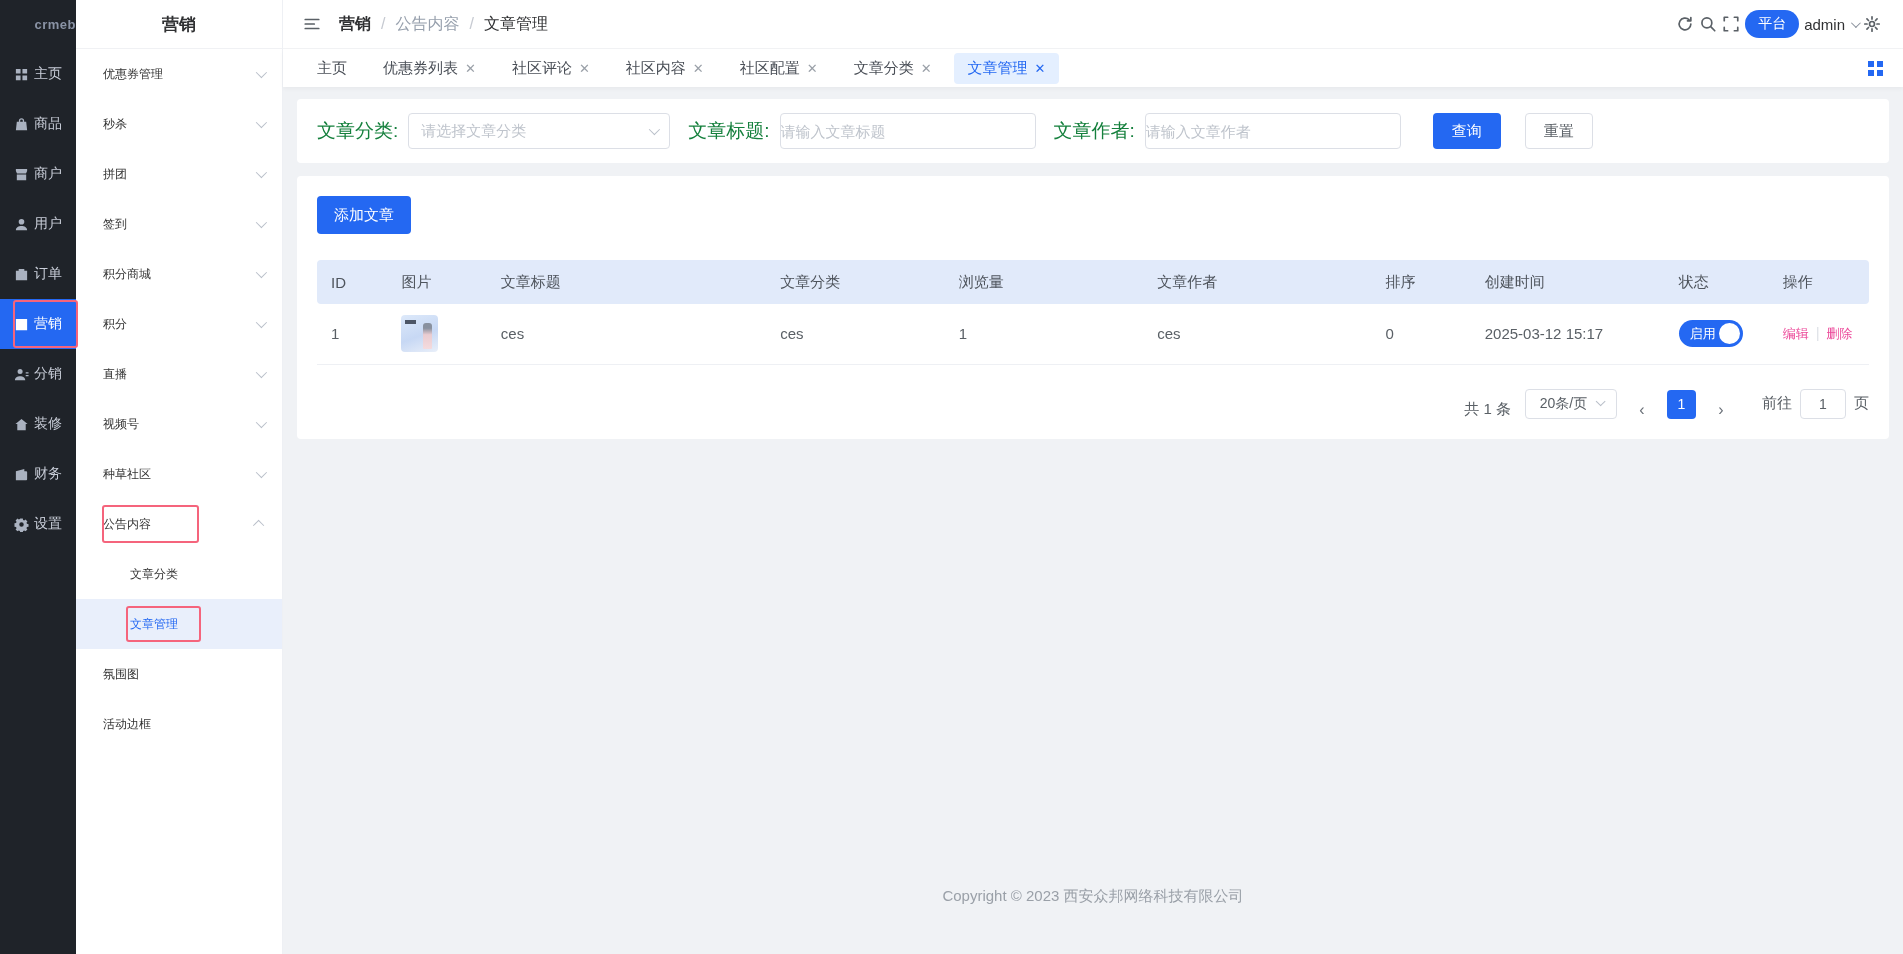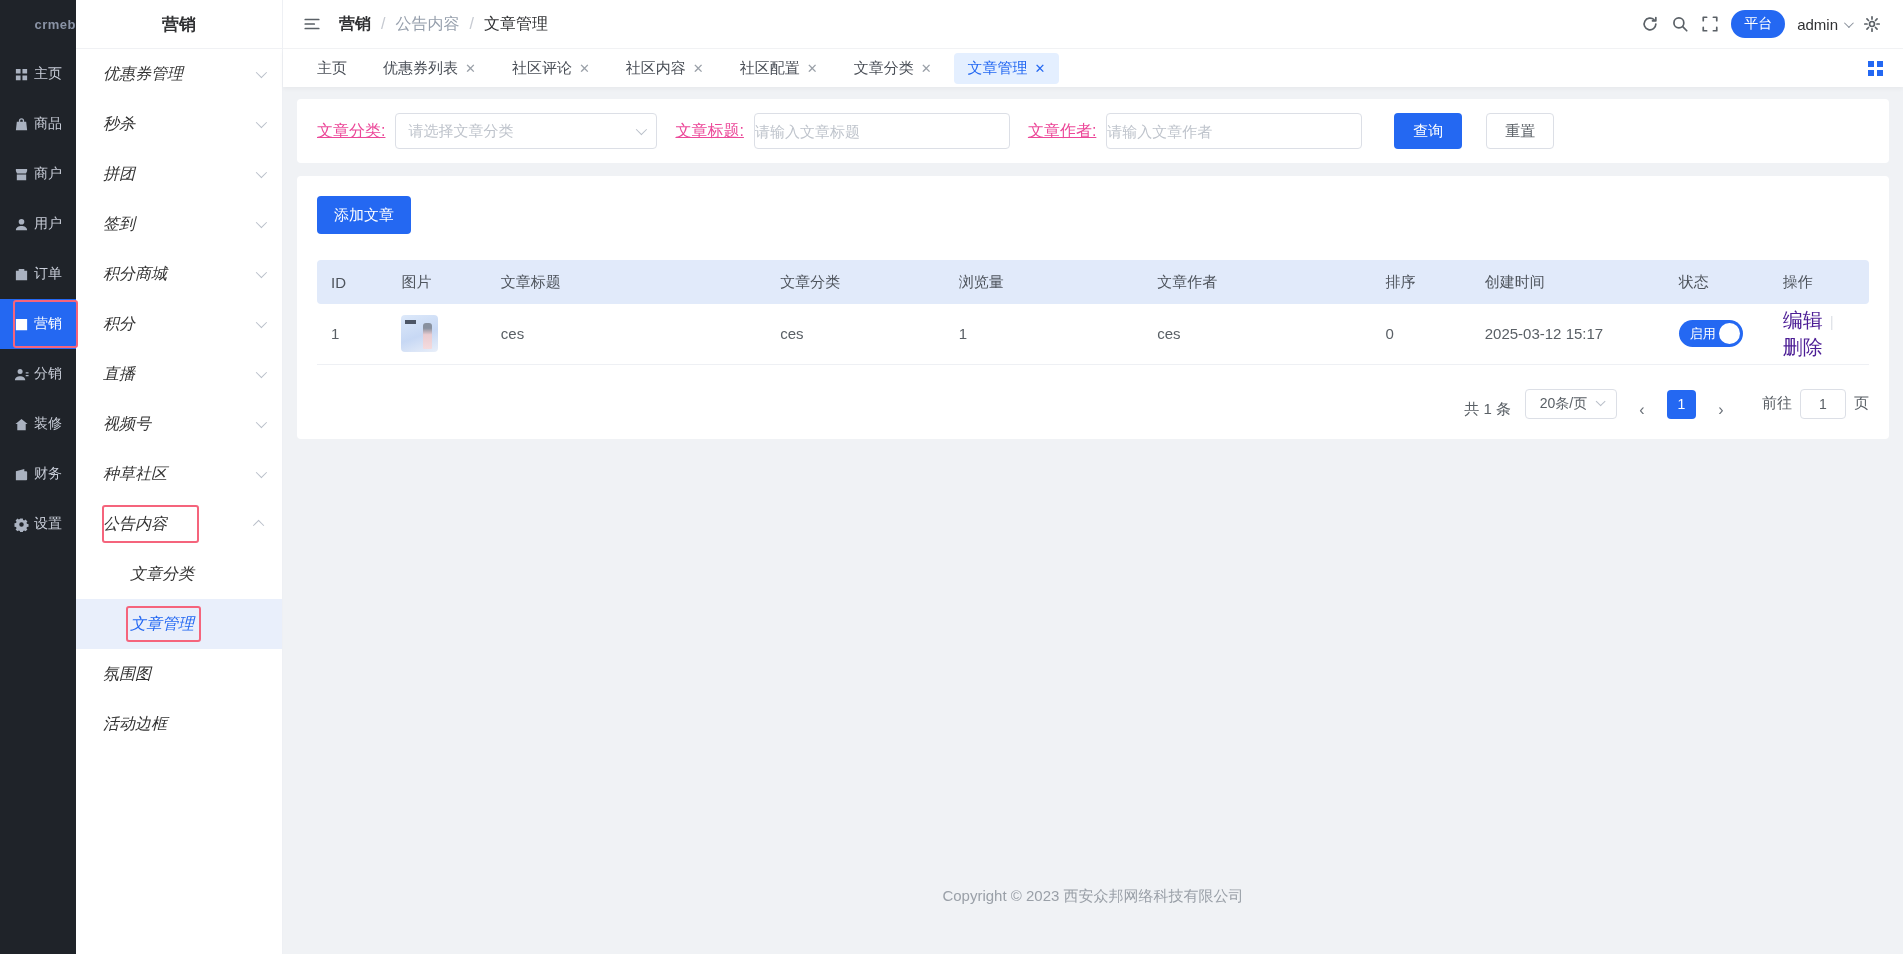--- a/index.html
+++ b/index.html
@@ -17,56 +17,56 @@
 
   
   .ann-box { position:absolute; border:2px solid #F5647C; border-radius:3px; pointer-events:none; z-index:5; }
   .rail-item .ann-box { left:13px; right:-2px; top:1px; bottom:1px; }
   .ann-notice { left:26px; top:6px; width:97px; height:38px; }
   .ann-article { left:50px; top:7px; width:75px; height:36px; }
 
   
   .submenu { width:207px; background:#fff; flex:none; border-right:1px solid #eef0f4; }
   .submenu-title { height:49px; display:flex; align-items:center; justify-content:center; font-size:17px; font-weight:bold; border-bottom:1px solid #f0f1f4; }
-  .sm-item { height:50px; display:flex; align-items:center; padding:0 18px 0 27px; font-size:16px; color:#333; cursor:pointer; position:relative;font-style:italic; }
+  .sm-item { height:50px; display:flex; align-items:center; padding:0 18px 0 27px; font-size:12px; color:#333; cursor:pointer; position:relative; }
   .sm-item .lbl { flex:1; }
   .chev { width:8px; height:8px; border-right:1.5px solid #b9bfc9; border-bottom:1.5px solid #b9bfc9; transform:rotate(45deg) translateY(-2px); flex:none; }
   .chev.up { transform:rotate(-135deg) translateY(-2px); }
   .sm-item.child { padding-left:54px; }
   .sm-item.active { background:#e9effb; color:#2468F2; }
 
   
   .main { flex:1; display:flex; flex-direction:column; min-width:0; }
   .topbar { height:49px; background:#fff; display:flex; align-items:center; padding:0 22px 0 20px; border-bottom:1px solid #f2f3f5; flex:none; }
   .topbar .burger { margin-right:18px; cursor:pointer; display:flex; }
   .crumb { display:flex; align-items:center; gap:10px; font-size:16px; }
   .crumb .root { font-weight:bold; color:#303133; cursor:pointer; }
   .crumb .sep { color:#c6cad1; }
   .crumb .mid { color:#97a0ad; cursor:pointer; }
   .crumb .cur { color:#303133; }
-  .top-right { margin-left:auto; display:flex; align-items:center; gap:12px; }
+  .top-right { margin-left:auto; display:flex; align-items:center; gap:5px; }
   .tb-icon { width:18px; height:18px; display:flex; cursor:pointer; }
   .tb-icon svg { width:18px; height:18px; stroke:#5a6066; fill:none; stroke-width:1.5; stroke-linecap:round; stroke-linejoin:round; }
   .plat-pill { background:#2468F2; color:#fff; font-size:14px; padding:5px 13px; border-radius:15px; cursor:pointer; }
   .admin { display:flex; align-items:center; gap:6px; font-size:15px; color:#303133; cursor:pointer; }
   .admin .caret { width:7px; height:7px; border-right:1.5px solid #8a919c; border-bottom:1.5px solid #8a919c; transform:rotate(45deg) translateY(-2px); }
 
   
   .tabsbar { height:38px; background:#fff; display:flex; align-items:center; padding:0 20px; gap:8px; box-shadow:0 2px 4px rgba(0,0,0,.04); flex:none; position:relative; z-index:2; }
   .tab { display:flex; align-items:center; gap:7px; padding:6px 14px; font-size:15px; color:#4a4f57; cursor:pointer; border-radius:4px; white-space:nowrap; }
   .tab .x { font-size:13px; color:#9aa0a8; line-height:1; cursor:pointer; }
   .tab.active { background:#e4efff; color:#2468F2; }
   .tab.active .x { color:#2468F2; }
   .tabs-grid { margin-left:auto; cursor:pointer; display:flex; }
 
   
   .content { flex:1; background:#f0f2f5; padding:12px 14px; position:relative; overflow:hidden; }
   .card { background:#fff; border-radius:4px; }
   .filter-card { height:64px; display:flex; align-items:center; padding:0 20px; gap:10px; }
-  .f-label { font-size:16px; color:#ec4899; margin-left:8px; white-space:nowrap;text-decoration:underline; }
+  .f-label { font-size:19px; color:#15803d; margin-left:8px; white-space:nowrap; }
   .f-label:first-child { margin-left:0; }
   .select { width:262px; height:36px; border:1px solid #dcdfe6; border-radius:4px; display:flex; align-items:center; padding:0 12px; cursor:pointer; background:#fff; }
   .select .ph { color:#bfc4cc; font-size:15px; flex:1; }
   .f-input { width:256px; height:36px; border:1px solid #dcdfe6; border-radius:4px; padding:0 0; font-size:15px; color:#ec4899; outline:none; font-family:inherit; }
   .f-input::placeholder { color:#bfc4cc; }
   .btn { height:36px; padding:0 18px; border-radius:4px; font-size:15px; cursor:pointer; border:1px solid transparent; font-family:inherit; }
   .btn.primary { background:#2468F2; color:#fff; margin-left:22px; }
   .btn.plain { background:#fff; color:#5a6066; border-color:#dcdfe6; margin-left:14px; }
 
   .table-card { margin-top:13px; padding:20px; }
@@ -75,21 +75,21 @@
   thead th { background:#e1eafa; height:44px; font-weight:normal; font-size:15px; color:#4e545c; text-align:left; padding:0 10px; }
   thead th:first-child { border-radius:4px 0 0 4px; padding-left:14px; }
   thead th:last-child { border-radius:0 4px 4px 0; }
   tbody td { height:60px; font-size:15px; color:#5a6066; padding:0 10px; border-bottom:1px solid #eef0f4; }
   tbody td:first-child { padding-left:14px; }
   .thumb { width:37px; height:37px; border-radius:4px; background:linear-gradient(160deg,#dde9fa 0%,#c7d8f4 55%,#e9eff9 100%); position:relative; overflow:hidden; cursor:pointer; }
   .thumb::before { content:""; position:absolute; left:4px; top:5px; width:11px; height:4px; background:#4d5666; }
   .thumb::after { content:""; position:absolute; right:6px; top:8px; width:9px; height:26px; background:linear-gradient(#89919f 20%,#e9ccd1 45%,#f4dbde); border-radius:3px 3px 1px 1px; }
   .switch { width:64px; height:27px; border-radius:14px; background:#2468F2; display:flex; align-items:center; color:#fff; font-size:13px; padding-left:11px; position:relative; cursor:pointer; }
   .switch::after { content:""; position:absolute; right:3px; top:3px; width:21px; height:21px; border-radius:50%; background:#fff; }
-  .link { color:#4c1d95; cursor:pointer; font-size:20px; }
+  .link { color:#ec4899; cursor:pointer; font-size:13px; }
   .act-sep { color:#dfe2e8; margin:0 7px; }
 
   .pager { display:flex; align-items:flex-end; justify-content:flex-end; margin-top:24px; gap:14px; font-size:15px; color:#5a6066; }
   .psize { width:92px; height:30px; border:1px solid #dcdfe6; border-radius:4px; display:flex; align-items:center; justify-content:center; gap:8px; font-size:14px; color:#5a6066; cursor:pointer; }
   .psize .chev { transform:rotate(45deg) translateY(-3px); width:7px; height:7px; }
   .parrow { width:22px; text-align:center; color:#6b7179; cursor:pointer; font-size:16px; }
   .pnum { width:29px; height:29px; background:#2468F2; color:#fff; border-radius:4px; display:flex; align-items:center; justify-content:center; font-size:14px; cursor:pointer; }
   .goto-input { width:46px; height:30px; border:1px solid #dcdfe6; border-radius:4px; text-align:center; font-size:14px; color:#5a6066; outline:none; font-family:inherit; }
   .pager .goto-wrap { display:flex; align-items:center; gap:8px; margin-left:16px; }
 

